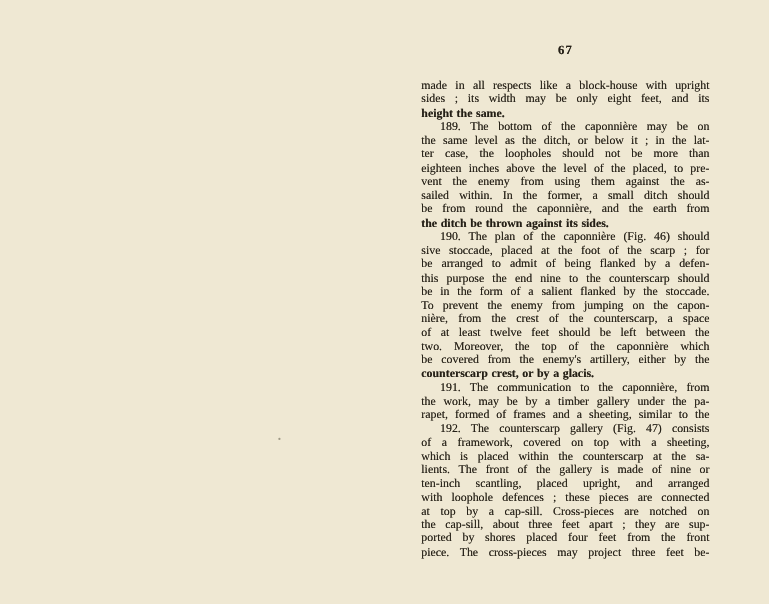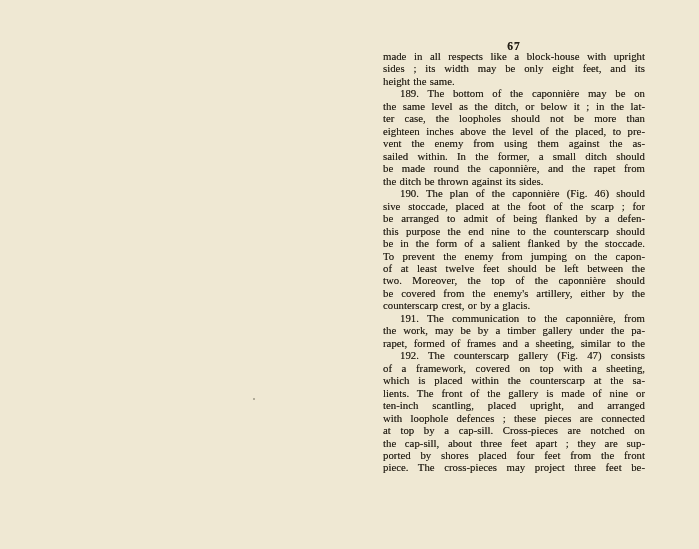--- a/index.html
+++ b/index.html
@@ -25,35 +25,36 @@
     position: absolute;
     left: 383px; top: 40px; width: 262px;
     text-align: center;
     font-size: 11.5px;
     font-weight: bold;
     letter-spacing: 1px;
     text-shadow: 0 0 0.4px rgba(30,25,15,0.65);
   }
   .text-block {
     position: absolute;
-    left: 383px; top: 50px; width: 262px;
+    left: 383px; top: 72px; width: 262px;
     font-size: 10.8px;
     word-spacing: 0.6px;
     text-shadow: 0 0 0.45px rgba(30,25,15,0.6);
   }
   .line {
     line-height: 12.47px;
     height: 12.47px;
     text-align: justify;
     text-align-last: justify;
     white-space: normal;
     overflow: visible;
   }
   .line.par-end {
     text-align-last: left;
+    font-weight: bold;
   }
   .line.indent {
     text-indent: 17px;
   }
   .speck {
     position: absolute;
     width: 2px; height: 2px;
     border-radius: 50%;
     background: rgba(90, 85, 70, 0.55);
   }
@@ -66,30 +67,31 @@
   <div class="text-block">
       <div class="line">made in all respects like a block-house with upright</div>
       <div class="line">sides ; its width may be only eight feet, and its</div>
       <div class="line par-end">height the same.</div>
       <div class="line indent">189. The bottom of the caponnière may be on</div>
       <div class="line">the same level as the ditch, or below it ; in the lat-</div>
       <div class="line">ter case, the loopholes should not be more than</div>
       <div class="line">eighteen inches above the level of the placed, to pre-</div>
       <div class="line">vent the enemy from using them against the as-</div>
       <div class="line">sailed within. In the former, a small ditch should</div>
-      <div class="line">be made round the caponnière, and the rapet from</div>
+      <div class="line">be from round the caponnière, and the earth from</div>
       <div class="line par-end">the ditch be thrown against its sides.</div>
       <div class="line indent">190. The plan of the caponnière (Fig. 46) should</div>
       <div class="line">sive stoccade, placed at the foot of the scarp ; for</div>
       <div class="line">be arranged to admit of being flanked by a defen-</div>
       <div class="line">this purpose the end nine to the counterscarp should</div>
       <div class="line">be in the form of a salient flanked by the stoccade.</div>
       <div class="line">To prevent the enemy from jumping on the capon-</div>
+      <div class="line">nière, from the crest of the counterscarp, a space</div>
       <div class="line">of at least twelve feet should be left between the</div>
-      <div class="line">two. Moreover, the top of the caponnière should</div>
+      <div class="line">two. Moreover, the top of the caponnière which</div>
       <div class="line">be covered from the enemy's artillery, either by the</div>
       <div class="line par-end">counterscarp crest, or by a glacis.</div>
       <div class="line indent">191. The communication to the caponnière, from</div>
       <div class="line">the work, may be by a timber gallery under the pa-</div>
       <div class="line">rapet, formed of frames and a sheeting, similar to the</div>
       <div class="line indent">192. The counterscarp gallery (Fig. 47) consists</div>
       <div class="line">of a framework, covered on top with a sheeting,</div>
       <div class="line">which is placed within the counterscarp at the sa-</div>
       <div class="line">lients. The front of the gallery is made of nine or</div>
       <div class="line">ten-inch scantling, placed upright, and arranged</div>

